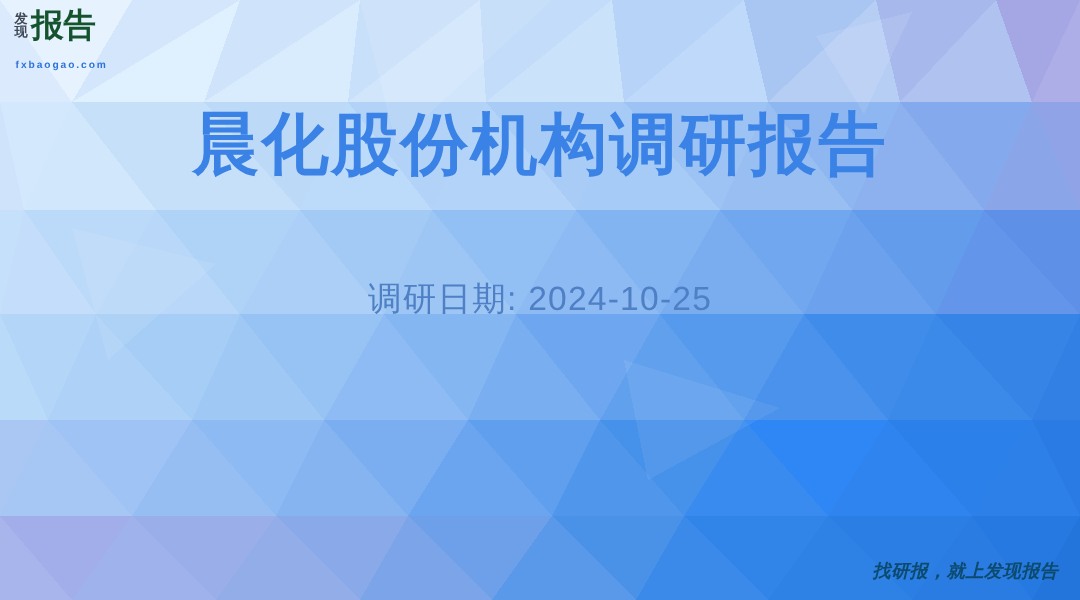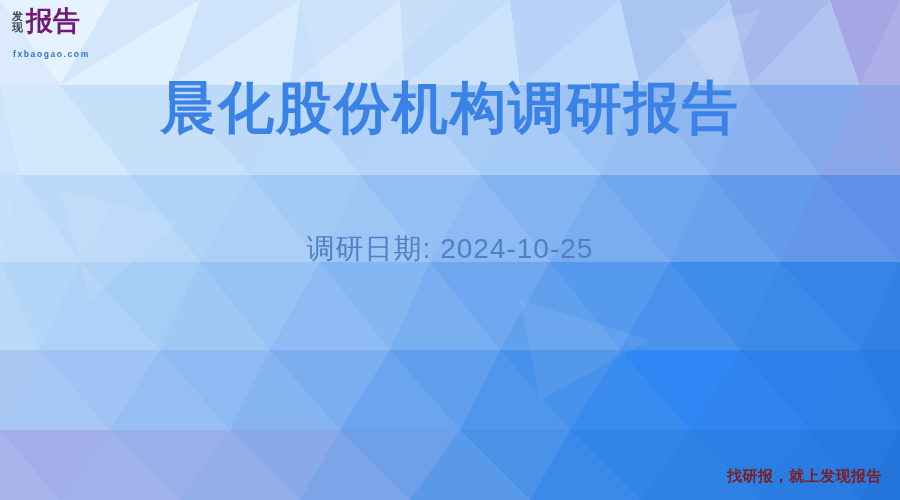--- a/index.html
+++ b/index.html
@@ -49,39 +49,39 @@
     line-height: 1.02;
     font-size: 11px;
     font-weight: 700;
     color: #404a57;
     letter-spacing: 0px;
     padding-top: 1px;
   }
   .logo-main {
     font-size: 27px;
     font-weight: 800;
-    color: #701a75;
+    color: #14532d;
     letter-spacing: 0px;
     line-height: 1;
   }
   .logo-url {
     margin-top: 14px;
     margin-left: 1px;
     font-size: 8.5px;
     font-weight: 700;
     color: #2f73d8;
     letter-spacing: 1.6px;
   }
 
   
   .main-title {
     position: absolute;
     left: 0;
     right: 0;
-    top: 76px;
+    top: 88px;
     text-align: center;
     font-size: 56px;
     font-weight: 800;
     color: #3b82e6;
     letter-spacing: 2px;
     line-height: 1.16;
     z-index: 5;
     white-space: nowrap;
   }
 
@@ -101,21 +101,22 @@
     white-space: nowrap;
   }
 
   
   .slogan {
     position: absolute;
     right: 18px;
     bottom: 14px;
     font-size: 15px;
     font-weight: 800;
-    color: #7f1d1d;
+    font-style: italic;
+    color: #0c4a6e;
     letter-spacing: 0.5px;
     z-index: 5;
     white-space: nowrap;
   }
 </style>
 </head>
 <body>
 
 <div id="cover">
 

